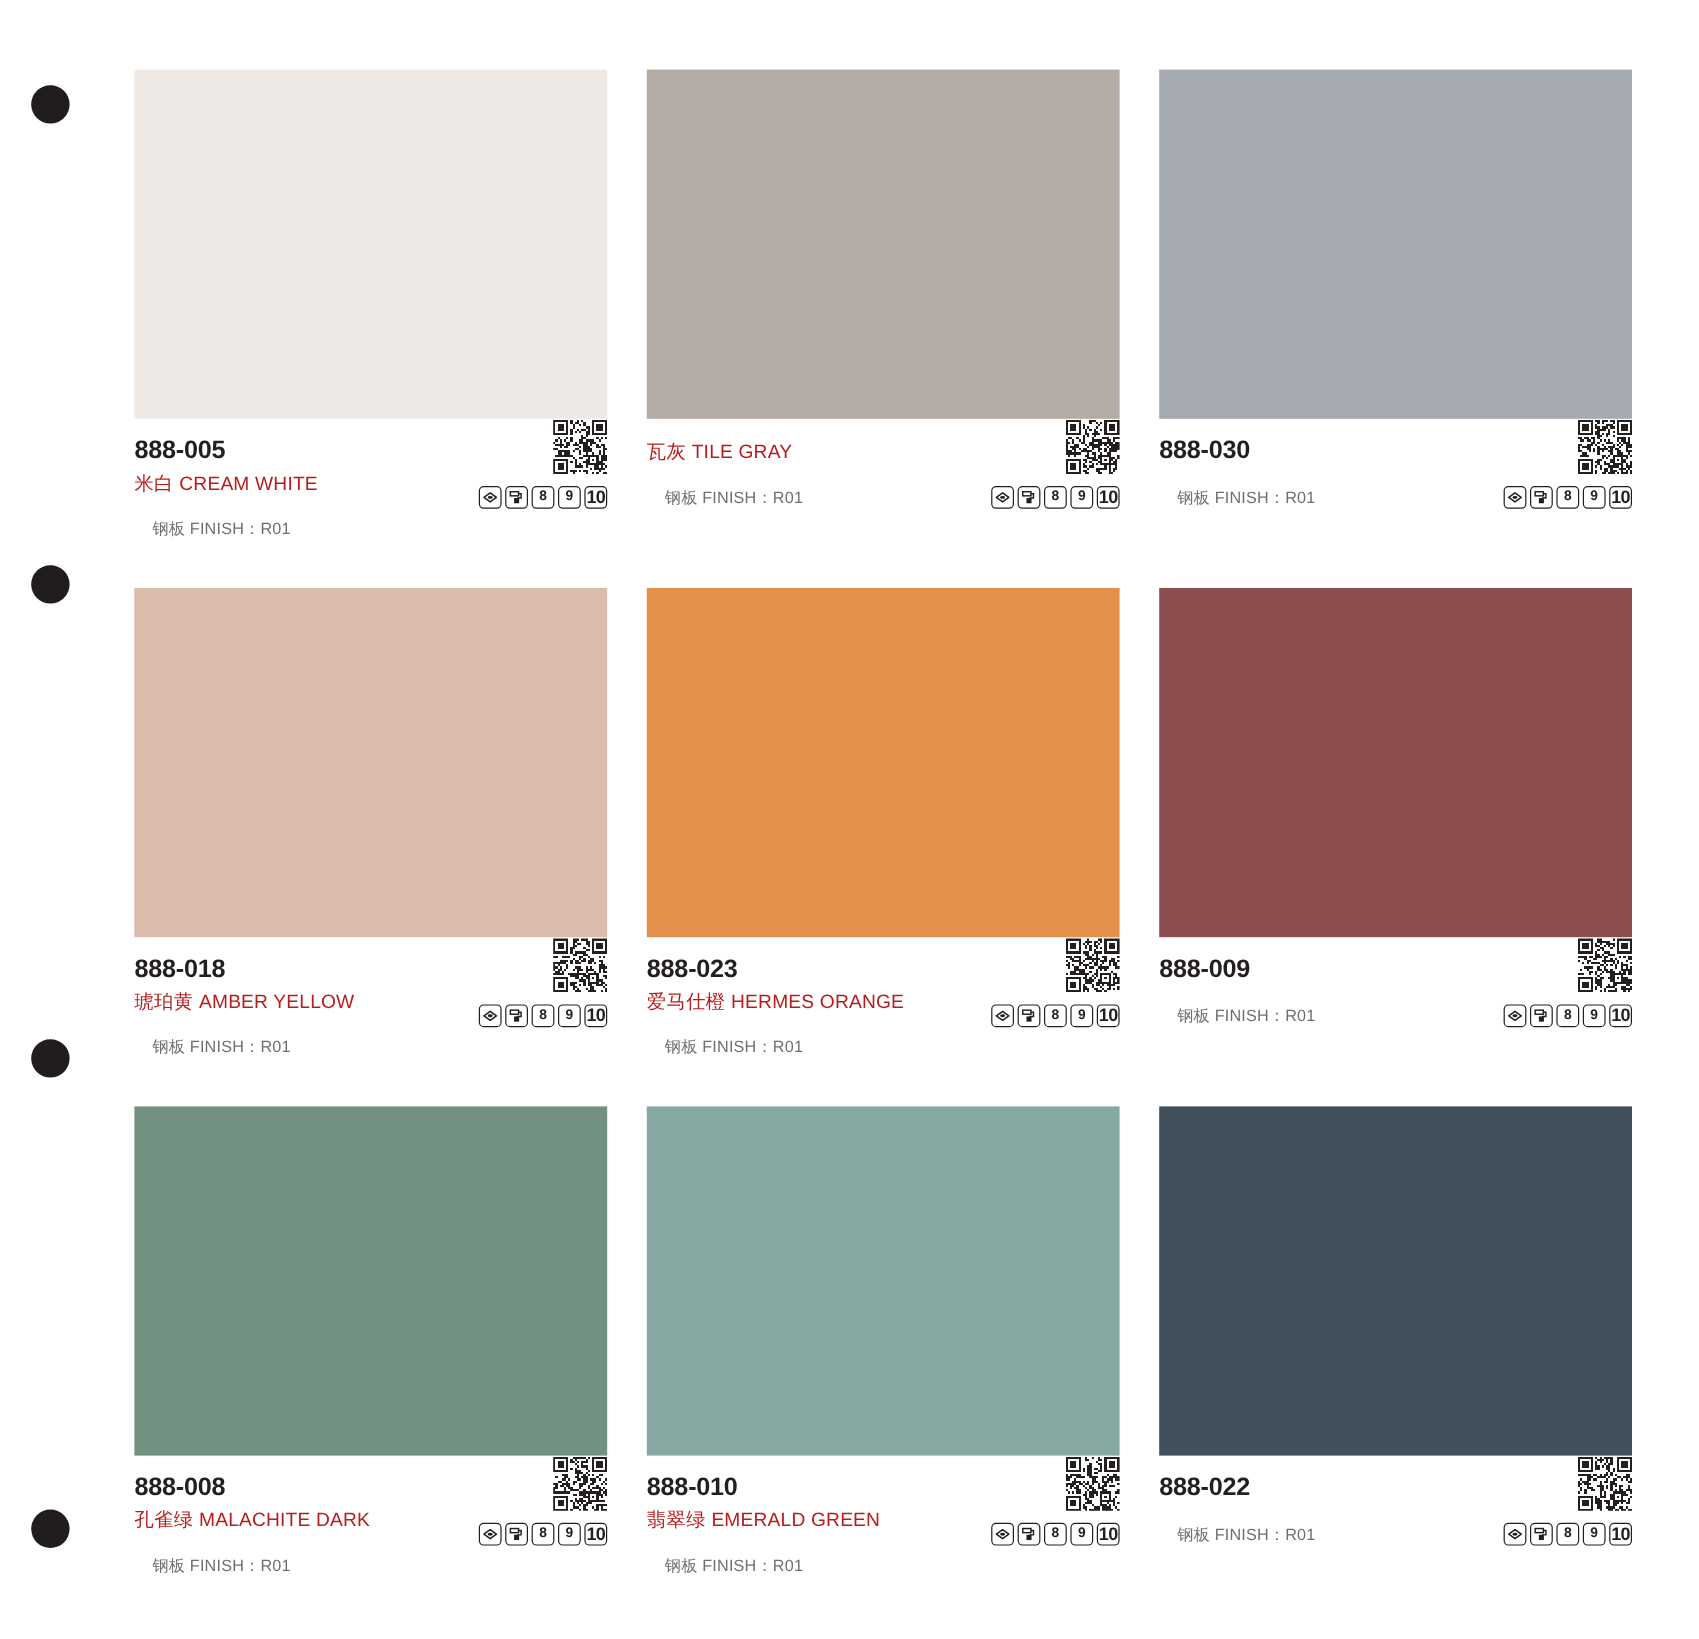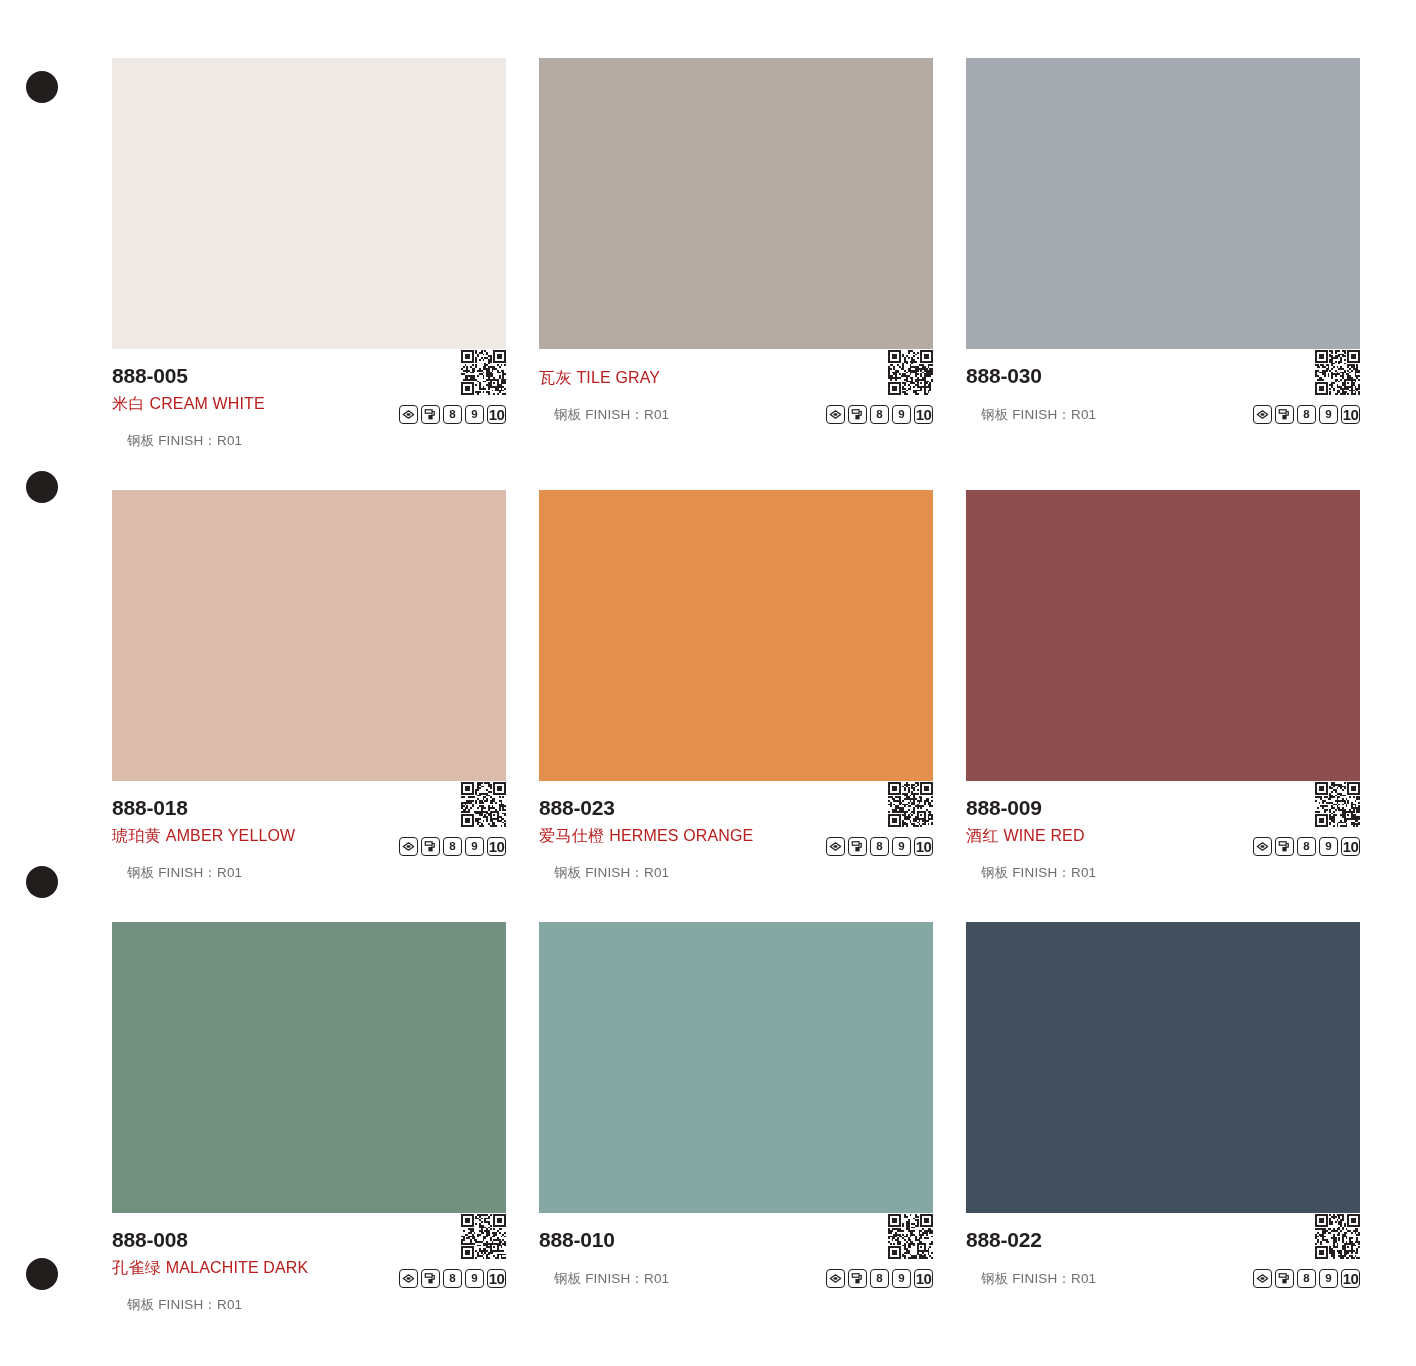--- a/index.html
+++ b/index.html
@@ -1893,21 +1893,20 @@
             <div class="badge">
               <span class="badge-num wide">10</span>
             </div>
           </div>
         </div>
       </div>
       <div class="swatch-card">
         <div class="swatch-chip" style="background:#8C4E4E"></div>
         <div class="swatch-info">
           <div class="swatch-code">888-009</div>
-          <div class="swatch-name"><span class="cn">酒红</span> <span>WINE RED</span></div>
           <div class="swatch-finish"><span class="cn">钢板</span> <span>FINISH：</span><span>R01</span></div>
           <div class="qr-wrap">
             <svg width="45" height="45" viewBox="0 0 25 25" shape-rendering="crispEdges">
               <rect width="25" height="25" fill="#ffffff"></rect>
               <g fill="#231f20">
                 <rect x="0" y="0" width="1" height="1"></rect>
                 <rect x="1" y="0" width="1" height="1"></rect>
                 <rect x="2" y="0" width="1" height="1"></rect>
                 <rect x="3" y="0" width="1" height="1"></rect>
                 <rect x="4" y="0" width="1" height="1"></rect>
@@ -2580,20 +2579,21 @@
             <div class="badge">
               <span class="badge-num wide">10</span>
             </div>
           </div>
         </div>
       </div>
       <div class="swatch-card">
         <div class="swatch-chip" style="background:#86A8A3"></div>
         <div class="swatch-info">
           <div class="swatch-code">888-010</div>
+          <div class="swatch-name"><span class="cn">翡翠绿</span> <span>EMERALD GREEN</span></div>
           <div class="swatch-finish"><span class="cn">钢板</span> <span>FINISH：</span><span>R01</span></div>
           <div class="qr-wrap">
             <svg width="45" height="45" viewBox="0 0 25 25" shape-rendering="crispEdges">
               <rect width="25" height="25" fill="#ffffff"></rect>
               <g fill="#231f20">
                 <rect x="0" y="0" width="1" height="1"></rect>
                 <rect x="1" y="0" width="1" height="1"></rect>
                 <rect x="2" y="0" width="1" height="1"></rect>
                 <rect x="3" y="0" width="1" height="1"></rect>
                 <rect x="4" y="0" width="1" height="1"></rect>

